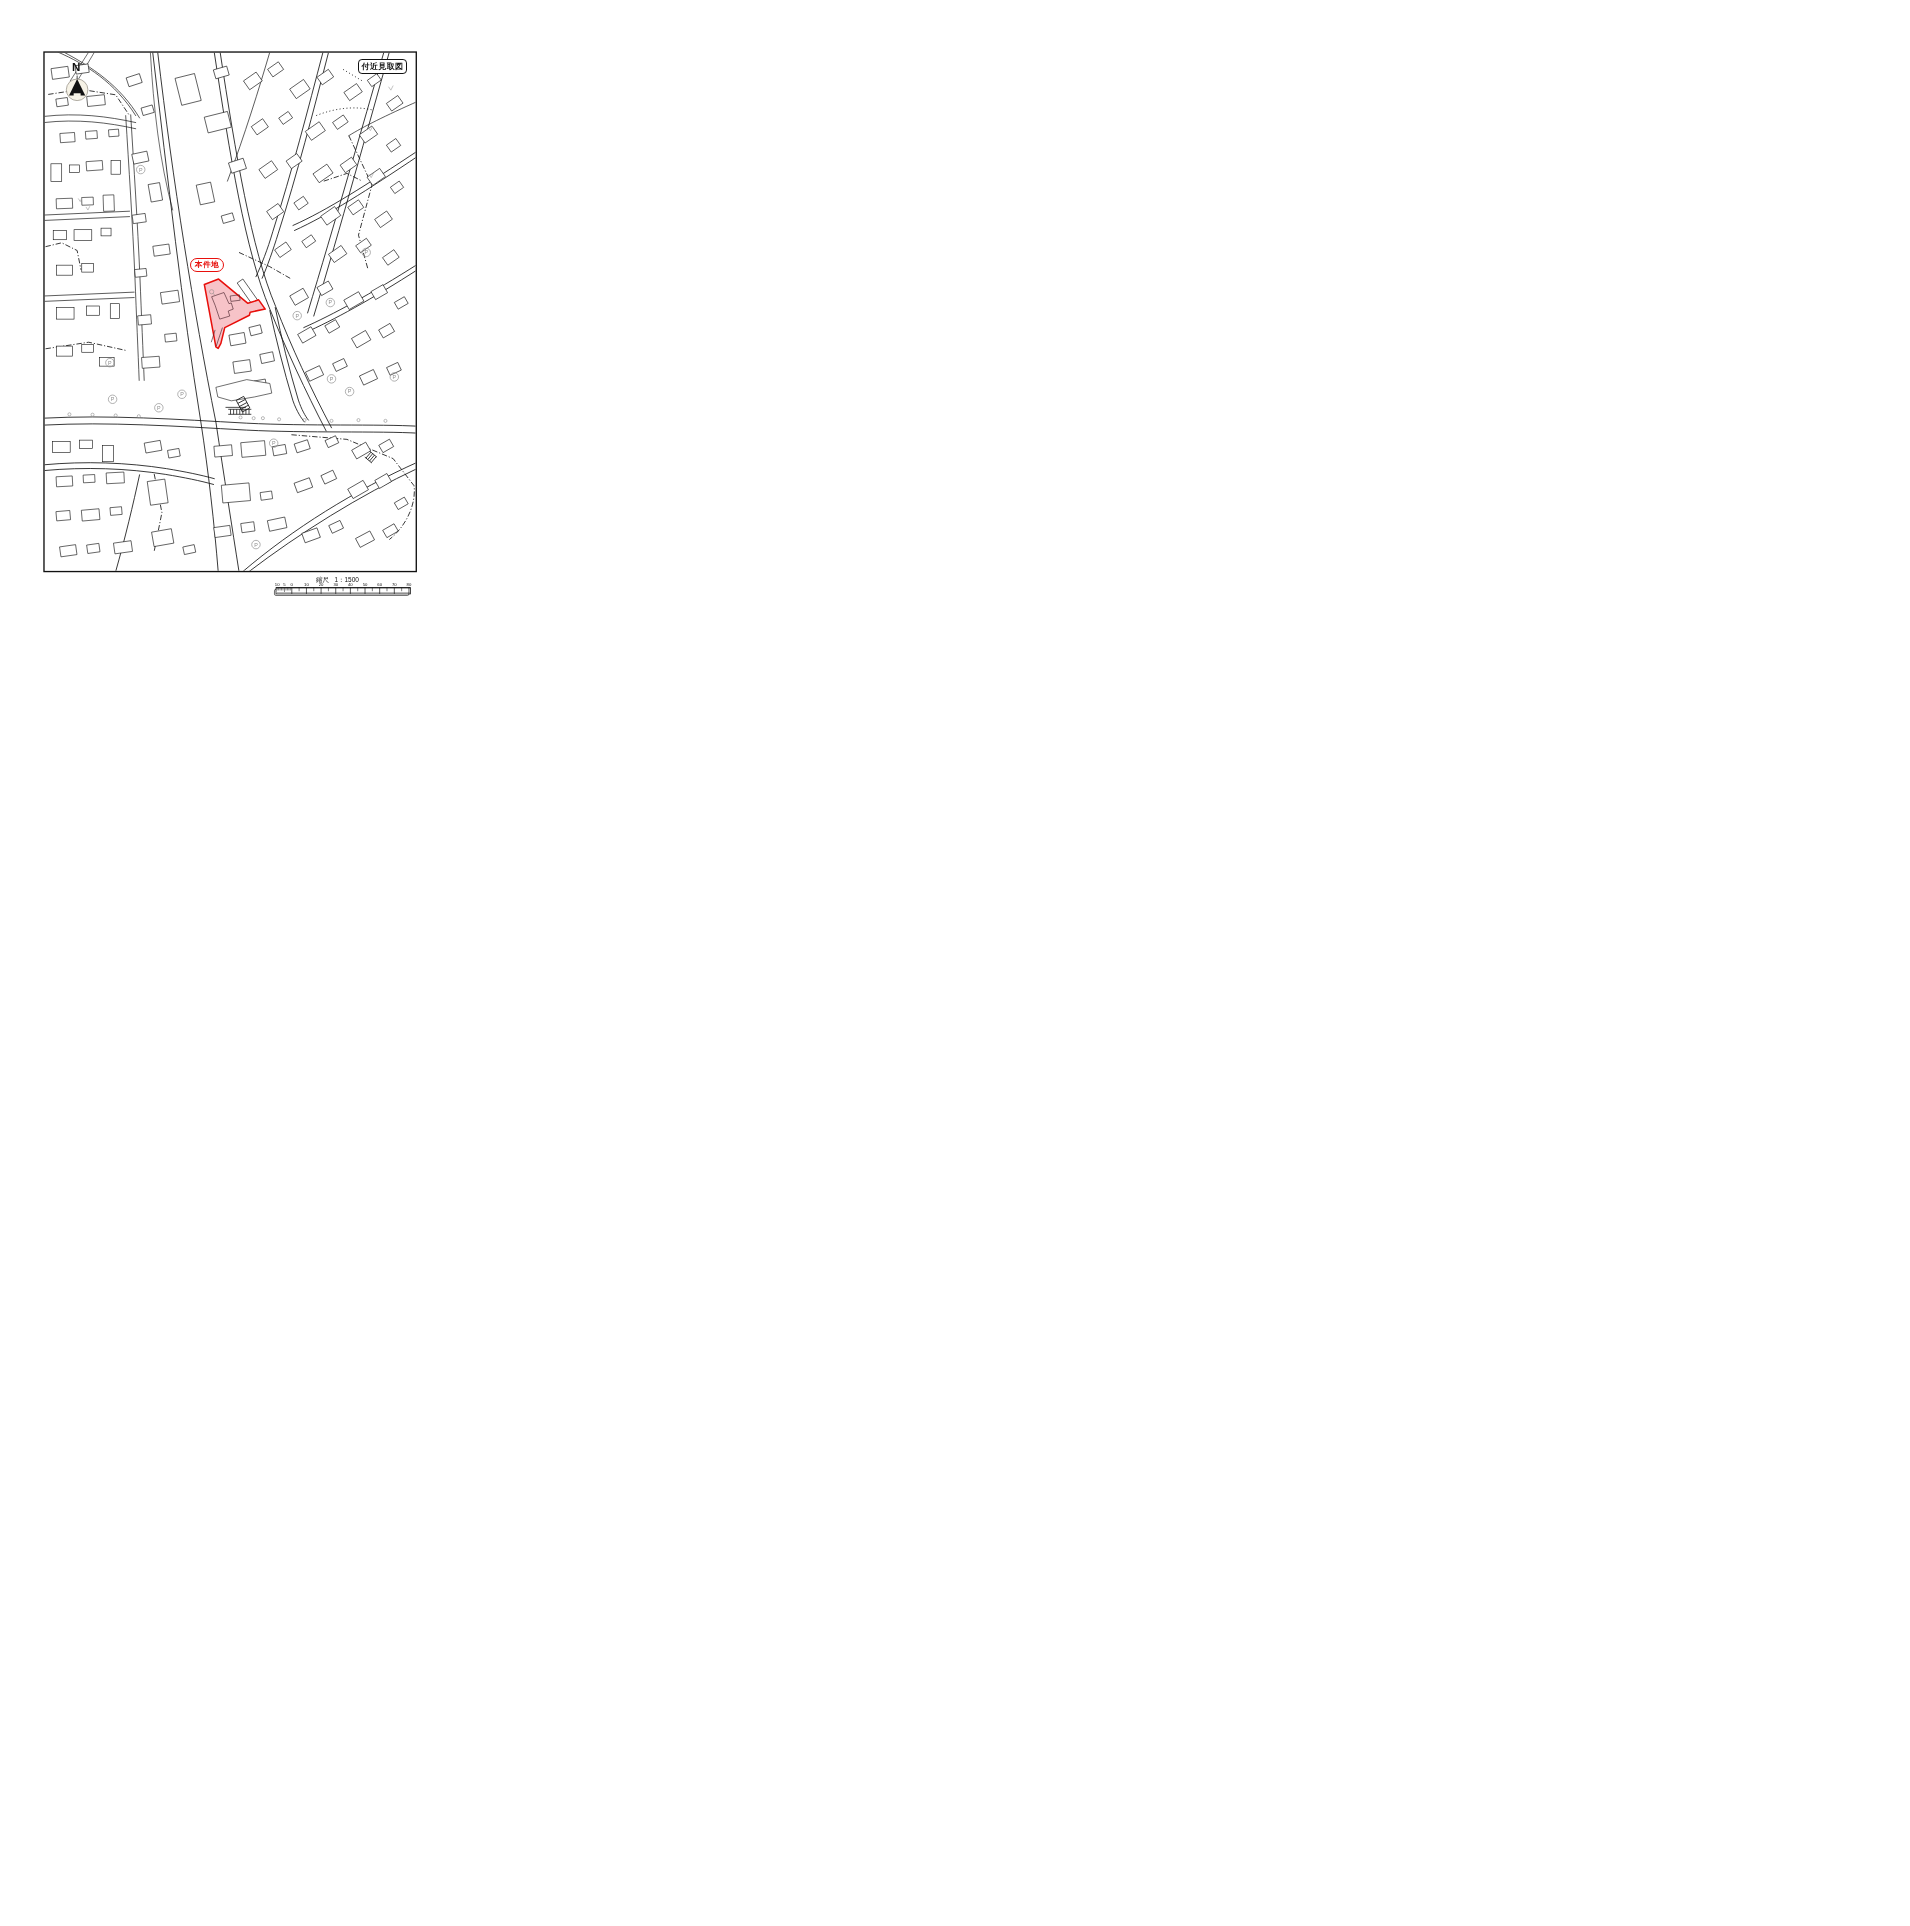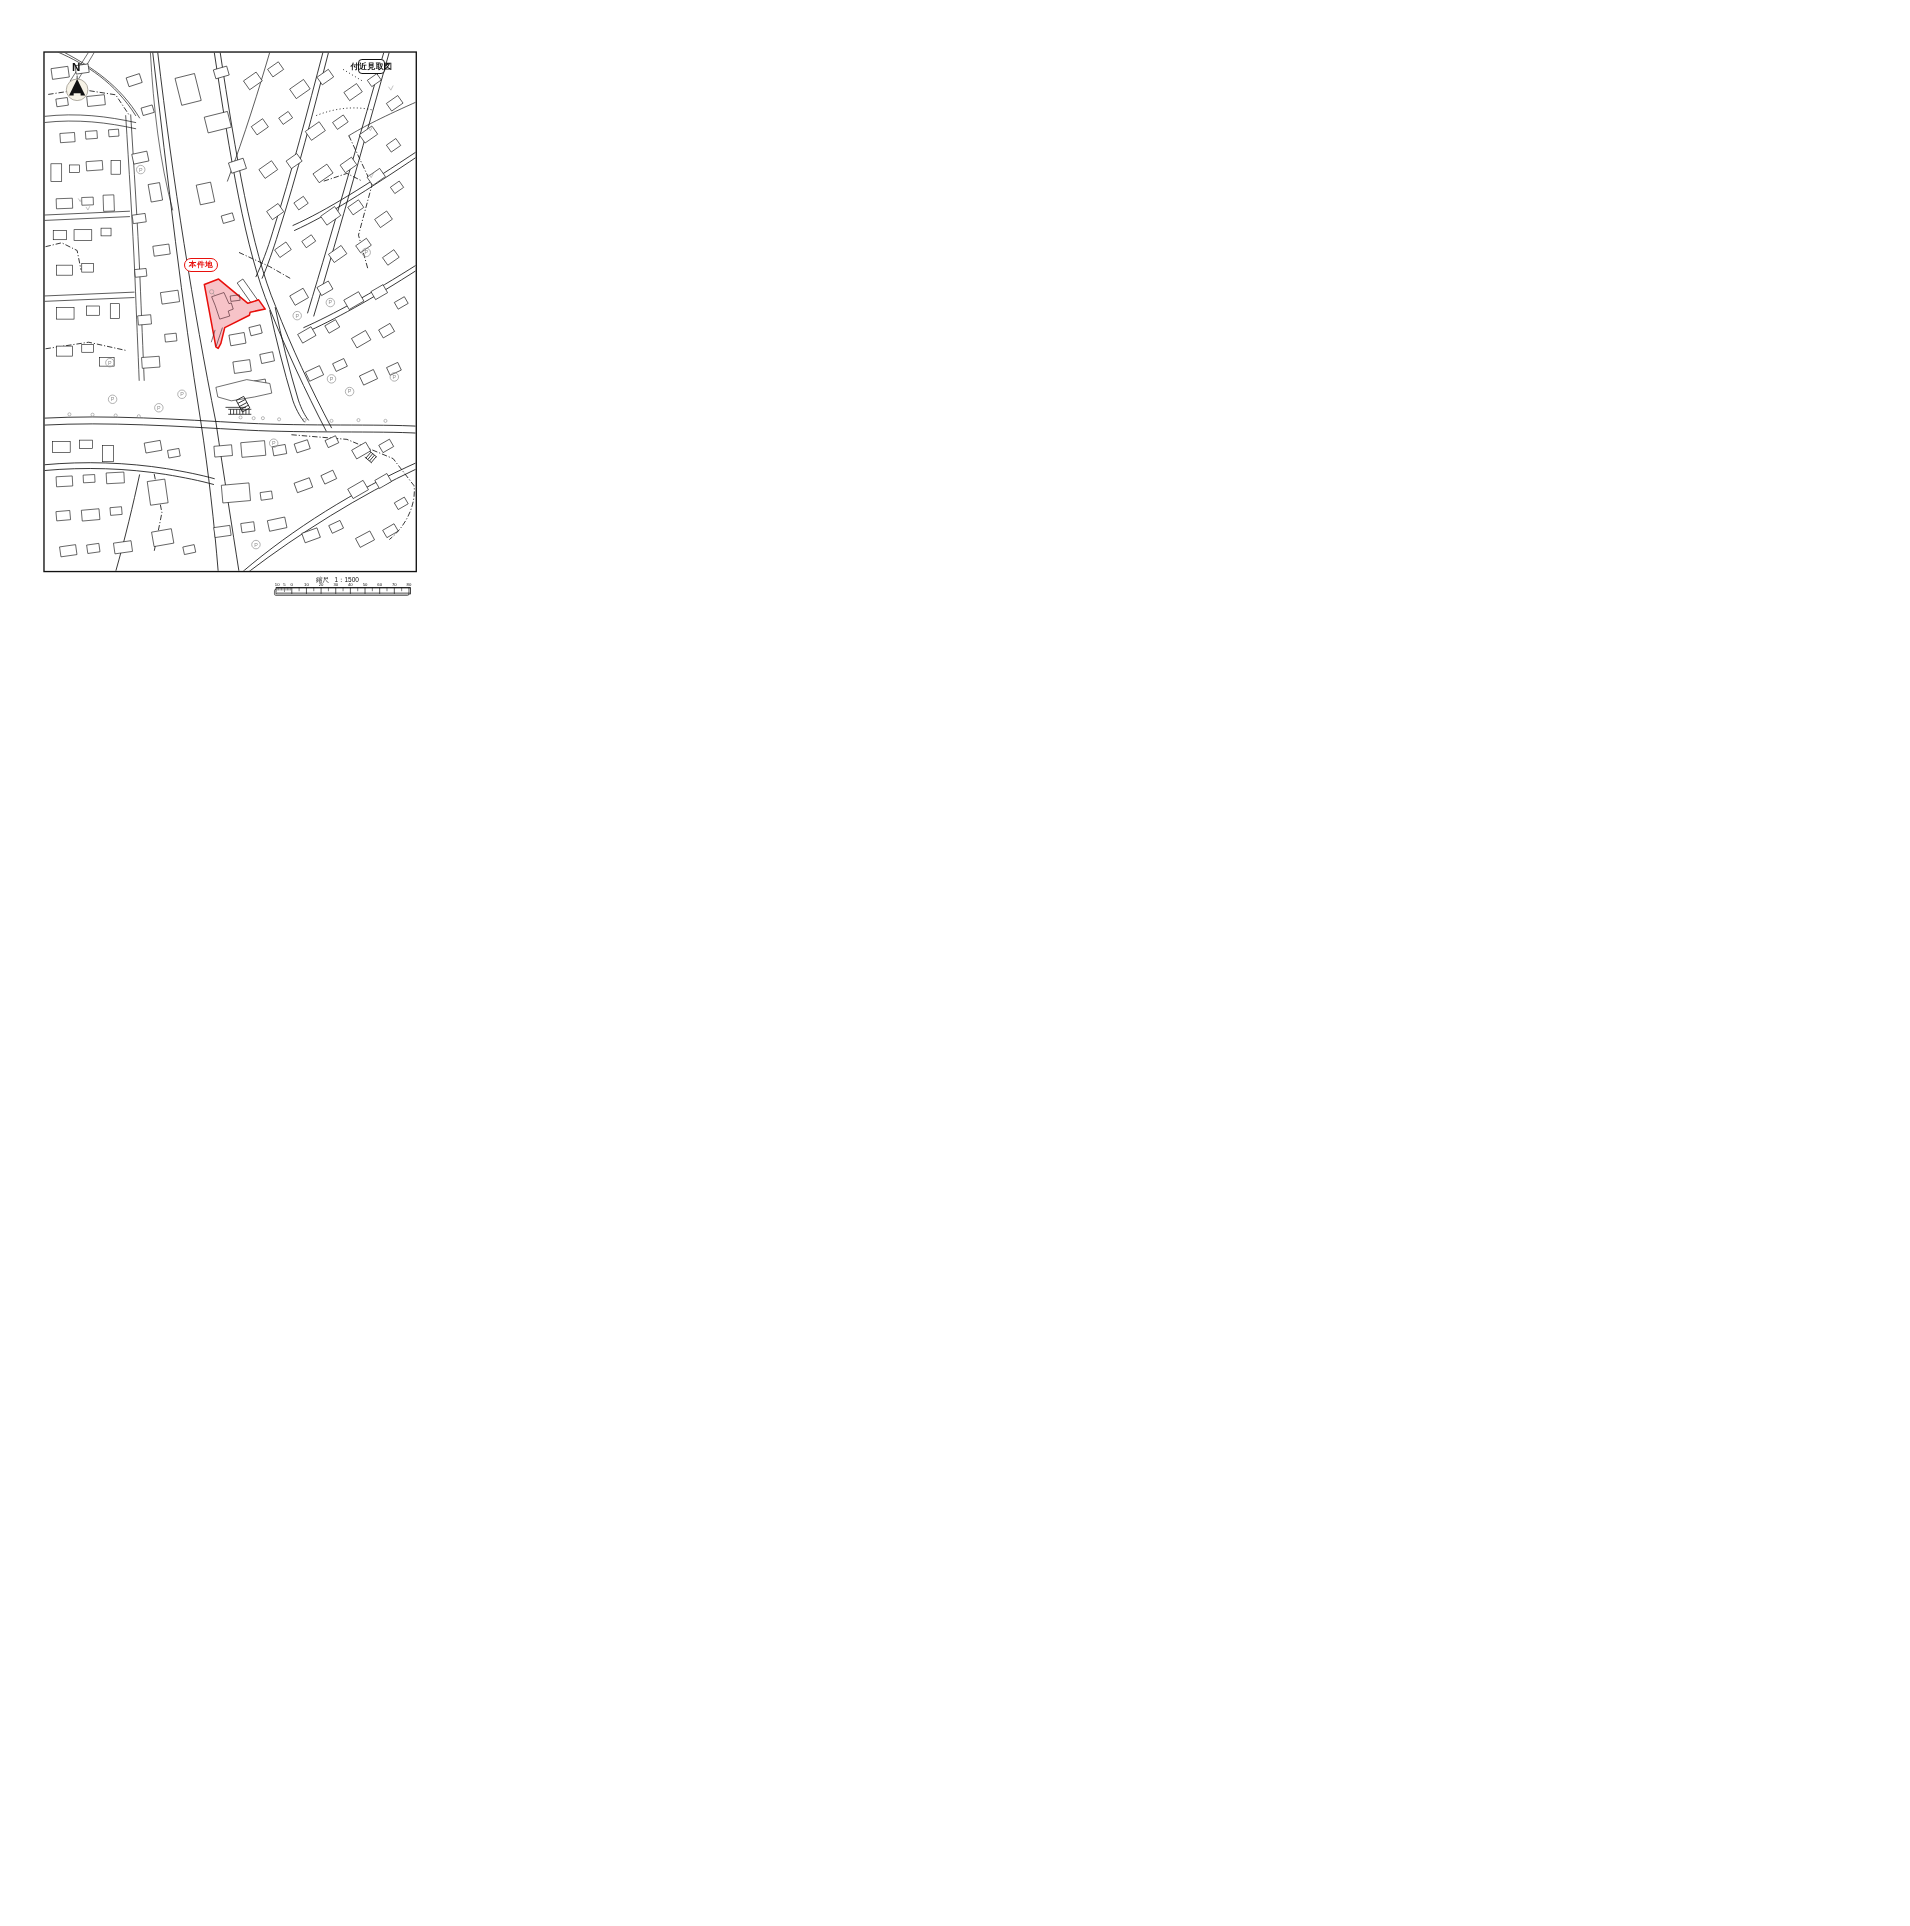--- a/index.html
+++ b/index.html
@@ -8,31 +8,31 @@
     position:relative;
     width:478px;height:676px;
     background:#ffffff;
     font-family:"Liberation Sans",sans-serif;
     overflow:hidden;
   }
   .map-svg{position:absolute;left:0;top:0;width:478px;height:676px;}
   .map-svg text{font-family:"Liberation Sans",sans-serif;}
   .overlay{position:absolute;z-index:5;}
   .title-box{
-    left:358px;top:59px;width:27px;height:15.4px;
+    left:358px;top:59px;width:49px;height:15.4px;
     border:1.5px solid #111;border-radius:3.9px;background:#fff;
     display:flex;align-items:center;justify-content:center;
     font-size:8px;font-weight:bold;color:#111;letter-spacing:0.4px;white-space:nowrap;
   }
   .north-n{
     left:70px;top:60px;width:12.3px;height:13px;
     font-size:11.6px;font-weight:bold;color:#111;text-align:center;line-height:13px;
   }
   .subject-label{
-    left:184px;top:258px;width:34px;height:14px;
+    left:190px;top:258px;width:34px;height:14px;
     border:1.3px solid #e8100c;border-radius:7px;background:#fff;
     display:flex;align-items:center;justify-content:center;
     font-size:7.7px;font-weight:bold;color:#e8100c;letter-spacing:0.4px;white-space:nowrap;
   }
   .scale-text{
     left:316px;top:576px;height:8.5px;
     font-size:6.5px;color:#111;display:flex;gap:5.4px;align-items:center;white-space:nowrap;
   }
   .lbl{display:inline-block;}
 </style>

